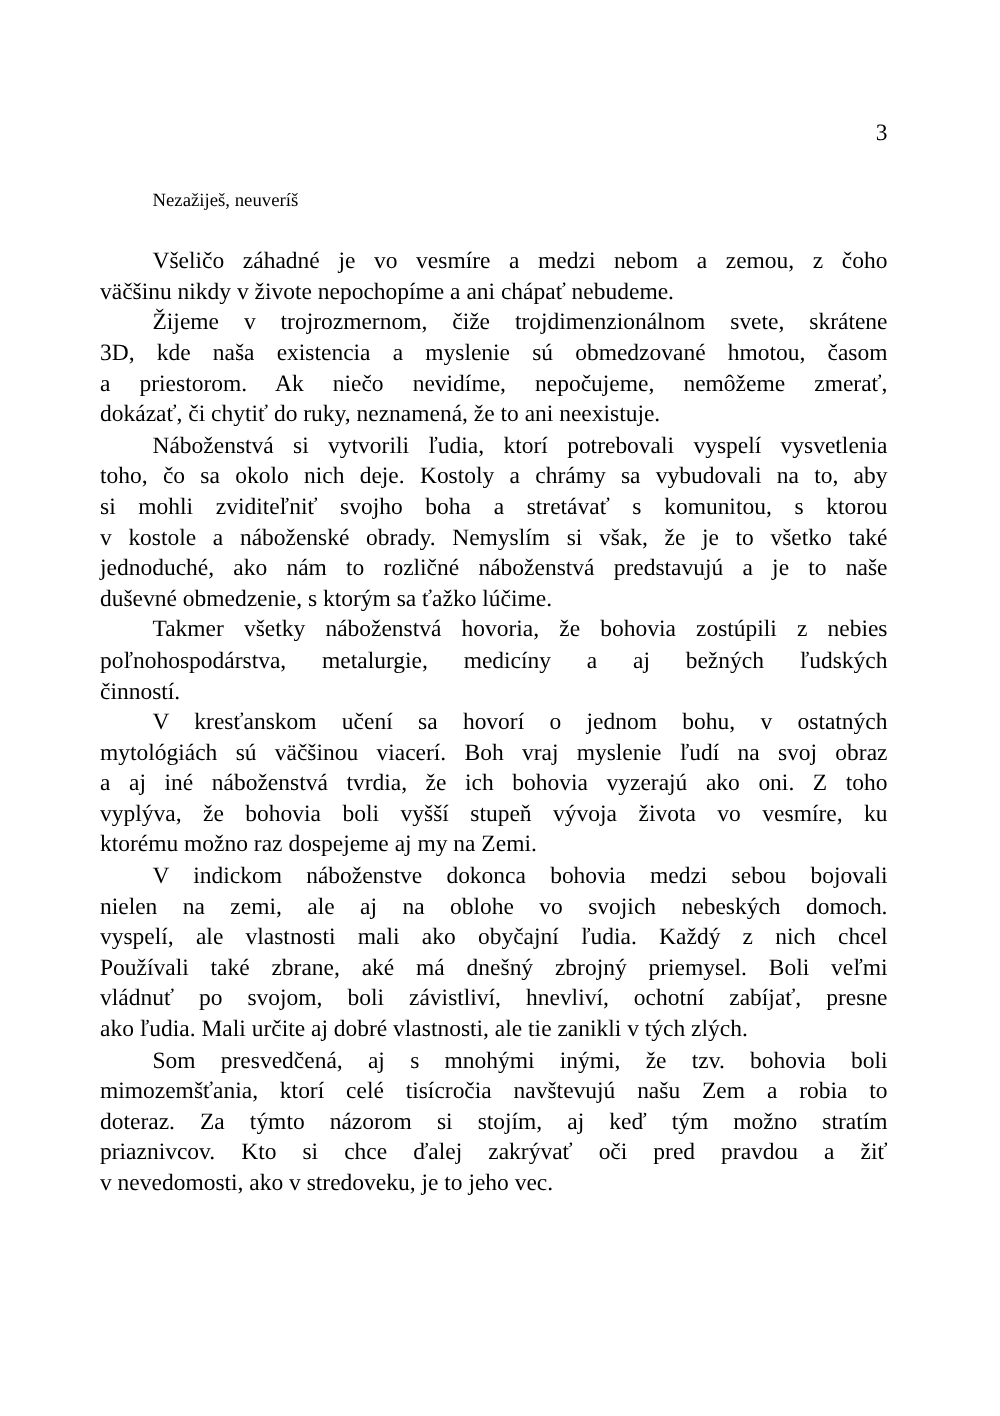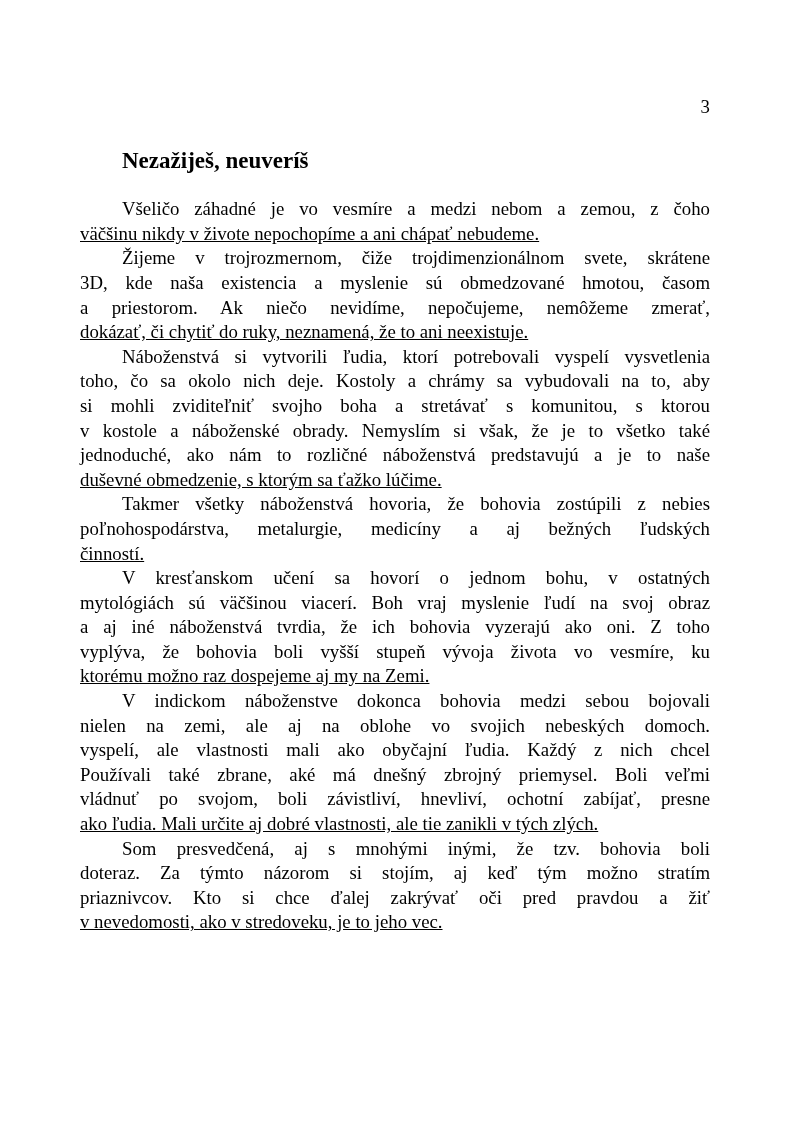--- a/index.html
+++ b/index.html
@@ -22,39 +22,38 @@
     font-size: 18.8px;
     line-height: 24.6px;
   }
   .page-number {
     text-align: right;
     line-height: 24.6px;
   }
   .chapter-title {
     margin: 29px 0 0 0;
     padding-left: 42px;
-    font-size: 23px;
-    font-weight: bold;
+    font-size: 15px;
+    font-weight: normal;
     line-height: 24.6px;
   }
   .body-text {
     margin-top: 24px;
   }
   .line {
     text-align: justify;
     text-align-last: justify;
     text-justify: inter-word;
     height: 24.6px;
   }
   .line.first {
     text-indent: 42px;
   }
   .line.last {
     text-align-last: left;
-    text-decoration: underline;
   }
 </style>
 </head>
 <body>
 
 <div class="page">
   <div class="page-number">3</div>
   <h1 class="chapter-title">Nezažiješ, neuveríš</h1>
   <div class="body-text">
       <div class="line first">Všeličo záhadné je vo vesmíre a medzi nebom a zemou, z čoho</div>
@@ -77,17 +76,18 @@
       <div class="line">a aj iné náboženstvá tvrdia, že ich bohovia vyzerajú ako oni. Z toho</div>
       <div class="line">vyplýva, že bohovia boli vyšší stupeň vývoja života vo vesmíre, ku</div>
       <div class="line last">ktorému možno raz dospejeme aj my na Zemi.</div>
       <div class="line first">V indickom náboženstve dokonca bohovia medzi sebou bojovali</div>
       <div class="line">nielen na zemi, ale aj na oblohe vo svojich nebeských domoch.</div>
       <div class="line">vyspelí, ale vlastnosti mali ako obyčajní ľudia. Každý z nich chcel</div>
       <div class="line">Používali také zbrane, aké má dnešný zbrojný priemysel. Boli veľmi</div>
       <div class="line">vládnuť po svojom, boli závistliví, hnevliví, ochotní zabíjať, presne</div>
       <div class="line last">ako ľudia. Mali určite aj dobré vlastnosti, ale tie zanikli v tých zlých.</div>
       <div class="line first">Som presvedčená, aj s mnohými inými, že tzv. bohovia boli</div>
+      <div class="line">mimozemšťania, ktorí celé tisícročia navštevujú našu Zem a robia to</div>
       <div class="line">doteraz. Za týmto názorom si stojím, aj keď tým možno stratím</div>
       <div class="line">priaznivcov. Kto si chce ďalej zakrývať oči pred pravdou a žiť</div>
       <div class="line last">v nevedomosti, ako v stredoveku, je to jeho vec.</div>
     </div>
 </div>
 
 </body></html>

